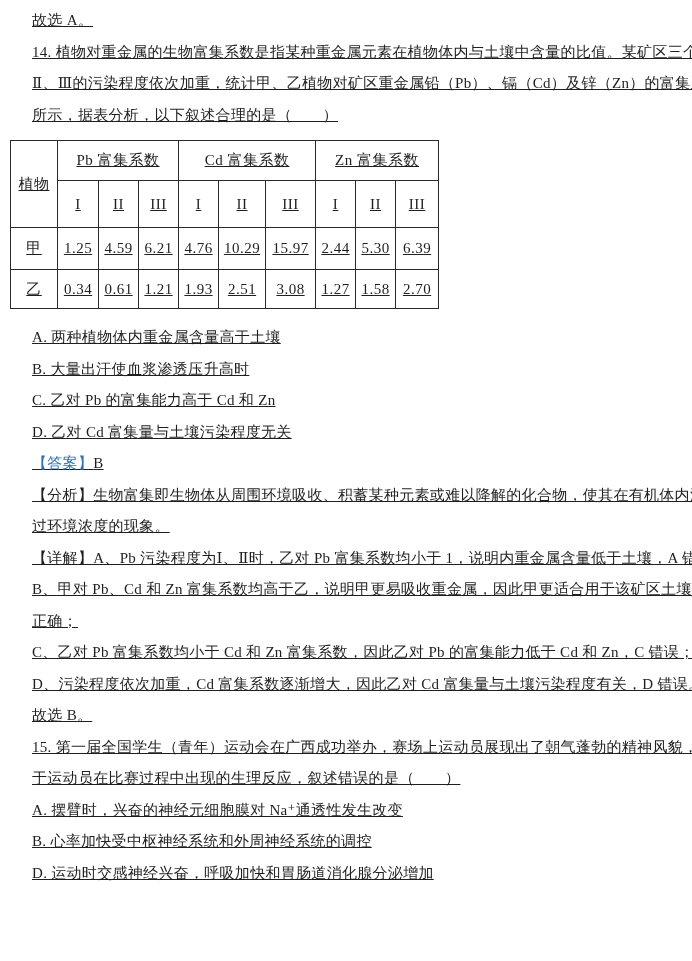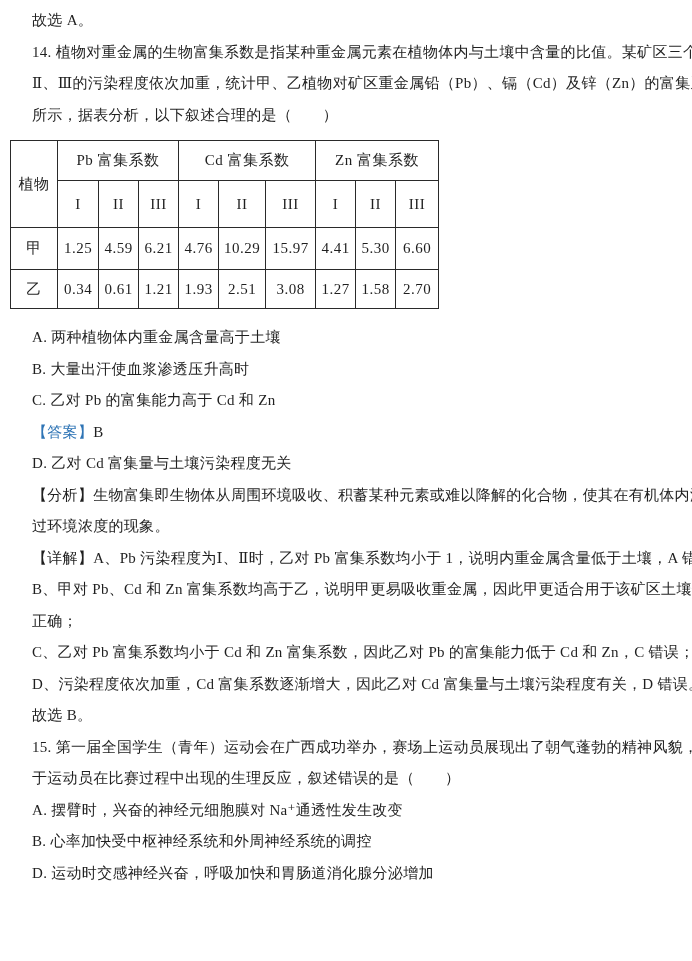--- a/index.html
+++ b/index.html
@@ -2,21 +2,21 @@
 <html><head>
 <meta charset="utf-8">
 <style>
   html,body{margin:0;padding:0;}
   body{
     width:692px;height:961px;overflow:hidden;
     background:#ffffff;color:#1f1f1f;
     font-family:"Liberation Serif","DejaVu Serif",serif;
     font-size:15px;
   }
-  .page{padding:5px 18px 0 32px;}
+  .page{padding:5px 18px 0 32px;text-decoration:underline;}
   .ln{margin:0;height:31.5px;line-height:31.5px;white-space:nowrap;letter-spacing:0.3px;}
   .blue{color:#2E74B5;}
   table.enrich{
     border-collapse:collapse;table-layout:fixed;
     width:428px;margin:9px 0 13px -22px;
     text-align:center;letter-spacing:0.5px;
   }
   table.enrich td{border:1.6px solid #2a2a2a;padding:0;overflow:hidden;}
   tr.r1 td{height:39px;}
   tr.r2 td{height:46px;}
@@ -66,45 +66,45 @@
       <td>III</td>
     </tr>
     <tr class="r3">
       <td>甲</td>
       <td>1.25</td>
       <td>4.59</td>
       <td>6.21</td>
       <td>4.76</td>
       <td>10.29</td>
       <td>15.97</td>
-      <td>4.41</td>
+      <td>2.44</td>
       <td>5.30</td>
-      <td>6.60</td>
+      <td>6.39</td>
     </tr>
     <tr class="r4">
       <td>乙</td>
       <td>0.34</td>
       <td>0.61</td>
       <td>1.21</td>
       <td>1.93</td>
       <td>2.51</td>
       <td>3.08</td>
       <td>1.27</td>
       <td>1.58</td>
       <td>2.70</td>
     </tr>
   </tbody>
     </table>
 
   <p class="ln">A. 两种植物体内重金属含量高于土壤</p>
   <p class="ln">B. 大量出汗使血浆渗透压升高时</p>
   <p class="ln">C. 乙对 Pb 的富集能力高于 Cd 和 Zn</p>
+  <p class="ln">D. 乙对 Cd 富集量与土壤污染程度无关</p>
+
   <p class="ln"><span class="blue">【答案】</span><span>B</span></p>
-
-  <p class="ln">D. 乙对 Cd 富集量与土壤污染程度无关</p>
 
 
   <p class="ln">【分析】生物富集即生物体从周围环境吸收、积蓄某种元素或难以降解的化合物，使其在有机体内浓度超</p>
   <p class="ln">过环境浓度的现象。</p>
 
   <p class="ln">【详解】A、Pb 污染程度为Ⅰ、Ⅱ时，乙对 Pb 富集系数均小于 1，说明内重金属含量低于土壤，A 错误；</p>
   <p class="ln">B、甲对 Pb、Cd 和 Zn 富集系数均高于乙，说明甲更易吸收重金属，因此甲更适合用于该矿区土壤修复，B</p>
   <p class="ln">正确；</p>
   <p class="ln">C、乙对 Pb 富集系数均小于 Cd 和 Zn 富集系数，因此乙对 Pb 的富集能力低于 Cd 和 Zn，C 错误；</p>
   <p class="ln">D、污染程度依次加重，Cd 富集系数逐渐增大，因此乙对 Cd 富集量与土壤污染程度有关，D 错误。</p>

